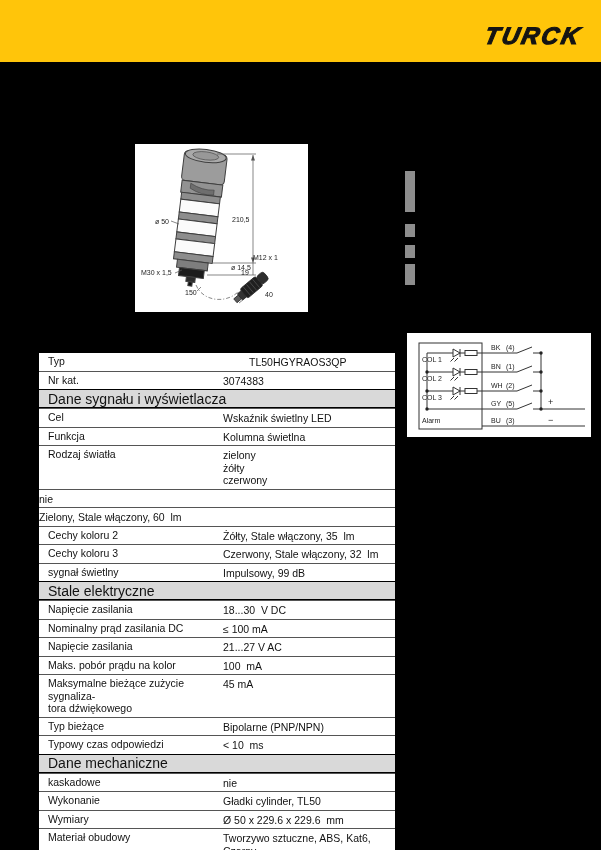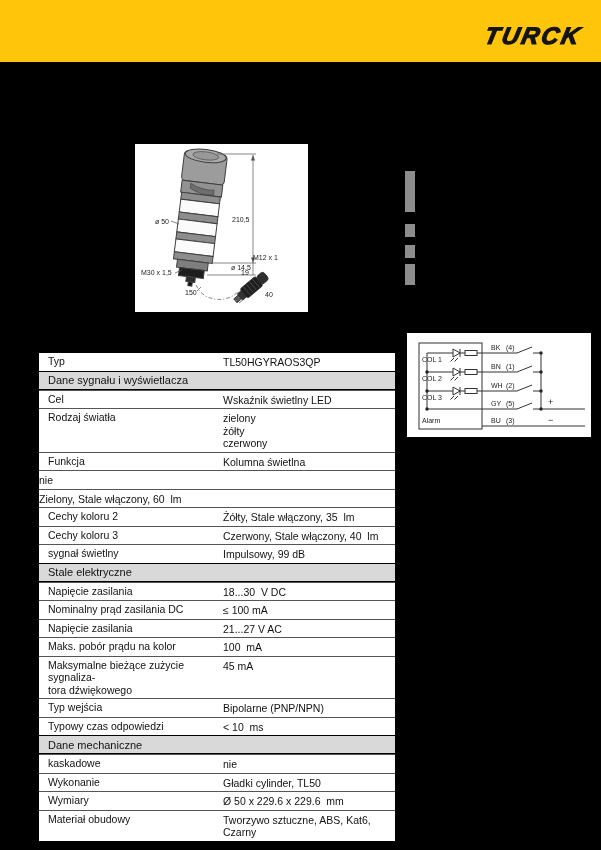--- a/index.html
+++ b/index.html
@@ -21,27 +21,27 @@
   .redbar{position:absolute;left:405px;width:10px;background:#8d8d8d;}
   .redbar.b1{top:171px;height:41px;}
   .redbar.b2{top:224px;height:13px;}
   .redbar.b3{top:245px;height:13px;}
   .redbar.b4{top:264px;height:21px;}
 
   
   .spec-table{position:absolute;left:38px;top:352px;width:358px;background:#fff;
               border:1px solid #000;box-sizing:border-box;color:#111;}
   .spec-row{display:flex;align-items:flex-start;border-top:1px solid #555;}
-  .spec-row:first-child{border-top:none;}
+  .spec-row:first-child{border-top:none;gap:26px;}
   .spec-label{width:184px;box-sizing:border-box;padding:2px 6px 2px 9px;
               font-size:10.5px;line-height:12.5px;white-space:pre-wrap;}
   .spec-value{flex:1;box-sizing:border-box;padding:3px 4px 2px 0;
               font-size:10.5px;line-height:12.5px;white-space:pre-wrap;}
   .spec-section{background:#d9d9d9;border-top:1px solid #000;border-bottom:1px solid #000;
-                padding:2.5px 6px 2px 9px;font-size:11px;line-height:12.5px;box-sizing:border-box;}
+                padding:2.5px 6px 2px 9px;font-size:14px;line-height:12.5px;box-sizing:border-box;}
 
   svg text{font-family:"Liberation Sans",sans-serif;fill:#1c1c1c;}
 </style>
 </head>
 <body>
 
 <div class="page">
 
   <div class="header">
     <div class="logo">TURCK</div>
@@ -198,48 +198,52 @@
         <text x="141" y="90">−</text>
       </g>
     </svg>
   </div>
 
   <div class="spec-table">
       <div class="spec-row">
         <div class="spec-label">Typ</div>
         <div class="spec-value">TL50HGYRAOS3QP</div>
       </div>
+      <div class="spec-row">
+        <div class="spec-label">Nr kat.</div>
+        <div class="spec-value">3074383</div>
+      </div>
       <div class="spec-section"><span>Dane sygnału i wyświetlacza</span></div>
       <div class="spec-row">
         <div class="spec-label">Cel</div>
         <div class="spec-value">Wskaźnik świetlny LED</div>
+      </div>
+      <div class="spec-row">
+        <div class="spec-label">Funkcja</div>
+        <div class="spec-value">Kolumna świetlna</div>
       </div>
       <div class="spec-row">
         <div class="spec-label">Rodzaj światła</div>
         <div class="spec-value">zielony
 żółty
 czerwony</div>
       </div>
       <div class="spec-row">
-        <div class="spec-label">Funkcja</div>
-        <div class="spec-value">Kolumna świetlna</div>
-      </div>
-      <div class="spec-row">
         <div class="spec-value">nie</div>
       </div>
       <div class="spec-row">
         <div class="spec-value">Zielony, Stale włączony, 60  lm</div>
       </div>
       <div class="spec-row">
         <div class="spec-label">Cechy koloru 2</div>
         <div class="spec-value">Żółty, Stale włączony, 35  lm</div>
       </div>
       <div class="spec-row">
         <div class="spec-label">Cechy koloru 3</div>
-        <div class="spec-value">Czerwony, Stale włączony, 40  lm</div>
+        <div class="spec-value">Czerwony, Stale włączony, 32  lm</div>
       </div>
       <div class="spec-row">
         <div class="spec-label">sygnał świetlny</div>
         <div class="spec-value">Impulsowy, 99 dB</div>
       </div>
       <div class="spec-section"><span>Stale elektryczne</span></div>
       <div class="spec-row">
         <div class="spec-label">Napięcie zasilania</div>
         <div class="spec-value">18...30  V DC</div>
       </div>
@@ -254,21 +258,21 @@
       <div class="spec-row">
         <div class="spec-label">Maks. pobór prądu na kolor</div>
         <div class="spec-value">100  mA</div>
       </div>
       <div class="spec-row">
         <div class="spec-label">Maksymalne bieżące zużycie sygnaliza-
 tora dźwiękowego</div>
         <div class="spec-value">45 mA</div>
       </div>
       <div class="spec-row">
-        <div class="spec-label">Typ wejścia</div>
+        <div class="spec-label">Typ bieżące</div>
         <div class="spec-value">Bipolarne (PNP/NPN)</div>
       </div>
       <div class="spec-row">
         <div class="spec-label">Typowy czas odpowiedzi</div>
         <div class="spec-value">&lt; 10  ms</div>
       </div>
       <div class="spec-section"><span>Dane mechaniczne</span></div>
       <div class="spec-row">
         <div class="spec-label">kaskadowe</div>
         <div class="spec-value">nie</div>

